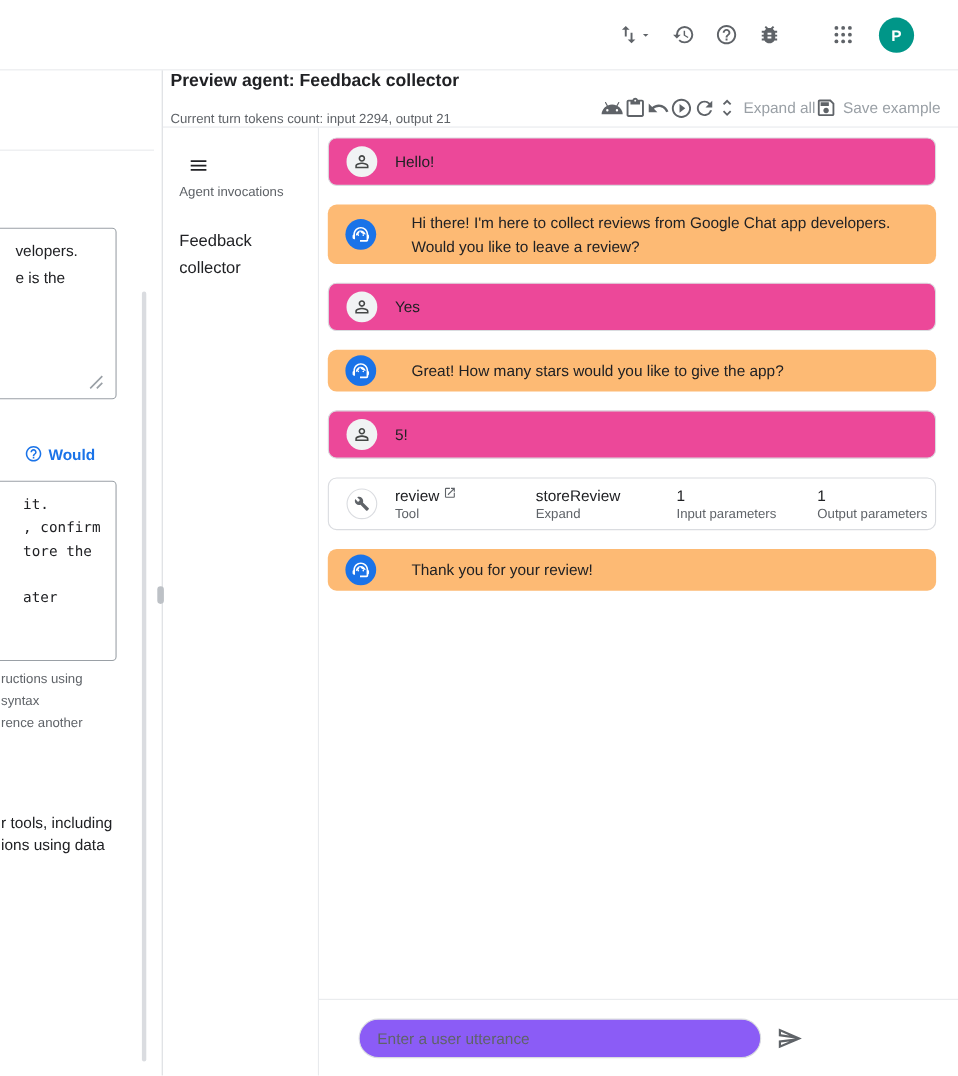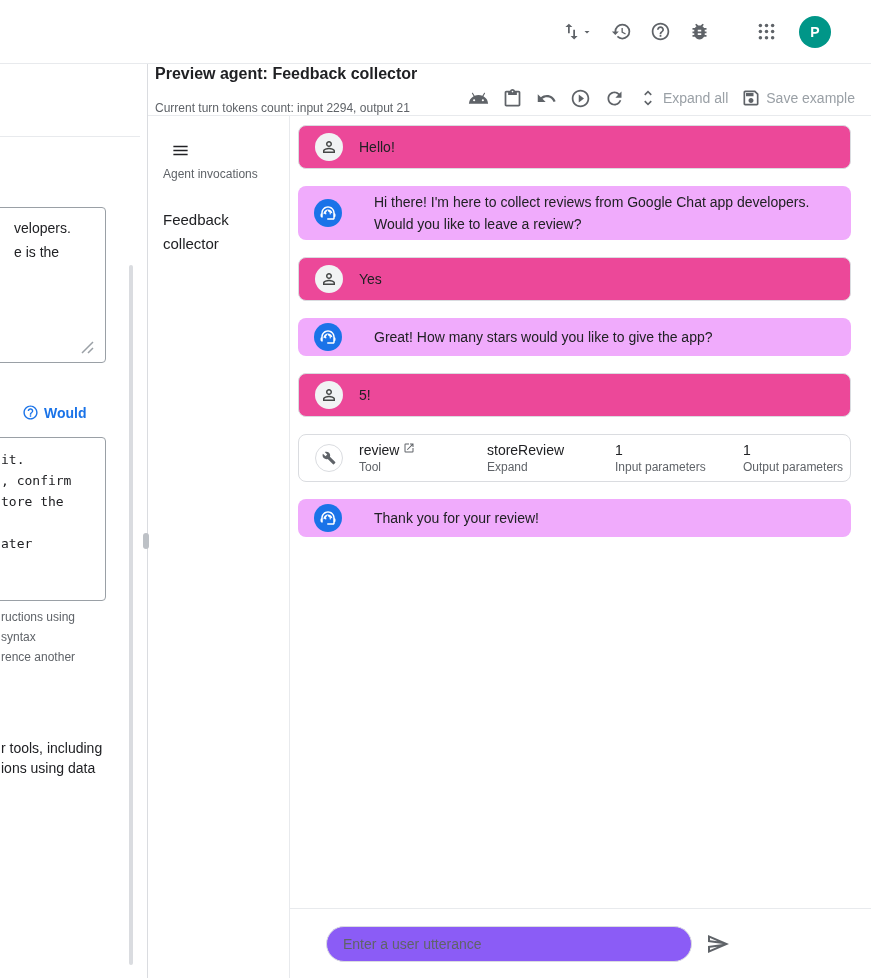--- a/index.html
+++ b/index.html
@@ -26,54 +26,54 @@
   .lp-ta{position:absolute;border:1px solid #9aa0a6;border-radius:4px;background:#fff;box-sizing:border-box;}
   .lp-ta1{left:-200px;top:143px;width:306px;height:156px;}
   .lp-ta2{left:-200px;top:373px;width:306px;height:164px;}
   .goal-lines{position:absolute;left:14px;top:152px;font-size:14px;line-height:24px;color:#202124;}
   .resize-grip{position:absolute;left:81px;top:277px;}
   .sample-link{position:absolute;left:22px;top:340px;display:flex;align-items:center;gap:5px;
                color:#1a73e8;font-size:14px;font-weight:700;}
   .sample-link .ic{fill:#1a73e8;width:17px;height:17px;}
   .code-lines{position:absolute;left:1px;top:385px;}
   .code-line{font-family:"DejaVu Sans Mono",monospace;font-size:13px;line-height:21px;
-             min-height:21px;color:#202124;white-space:pre;}
+             min-height:21px;color:#202124;white-space:pre;padding-left:20px;}
   .hint-lines{position:absolute;left:1px;top:543px;font-size:12px;line-height:20px;color:#5f6368;}
   .para-lines{position:absolute;left:1px;top:674px;font-size:14px;line-height:20px;color:#202124;}
   .lp-scrollbar{position:absolute;left:129px;top:201px;width:4px;height:700px;
                 border-radius:2px;background:#dadce0;}
   .main-divider{position:absolute;left:147px;top:64px;width:1px;height:914px;background:#dadce0;}
   .panel-grip{position:absolute;left:143px;top:533px;width:6px;height:16px;border-radius:3px;
               background:#bdc1c6;z-index:5;}
 
   
   .preview-header{position:absolute;left:148px;top:64px;width:723px;height:52px;box-sizing:border-box;
                   border-bottom:1px solid #e8eaed;display:flex;align-items:center;padding:0 16px 0 7px;}
   .ph-titles{display:flex;flex-direction:column;gap:18px;}
   .ph-title{font-size:16px;font-weight:700;color:#202124;white-space:nowrap;}
   .ph-subtitle{font-size:12px;color:#5f6368;white-space:nowrap;}
-  .ph-toolbar{margin-left:auto;display:flex;gap:13px;margin-top:17px;}
+  .ph-toolbar{margin-left:auto;display:flex;margin-top:17px;}
   .tb-btn{display:flex;align-items:center;gap:5px;color:#9aa0a6;font-size:14px;white-space:nowrap;}
   .tb-btn .ic{width:20px;height:20px;}
 
   
   .invocations{position:absolute;left:148px;top:116px;width:142px;height:862px;box-sizing:border-box;
                border-right:1px solid #e8eaed;}
   .menu-btn{position:absolute;left:23px;top:25px;}
   .menu-btn .ic{width:19px;height:19px;fill:#202124;}
   .inv-label{position:absolute;left:15px;top:51px;font-size:12px;color:#5f6368;}
   .inv-agent{position:absolute;left:15px;top:92px;font-size:15px;color:#202124;line-height:24px;width:104px;}
 
   
   .chat-scroll{position:absolute;left:290px;top:116px;width:581px;height:792px;box-sizing:border-box;
                padding:9px 20px 0 8px;overflow:hidden;}
   .msg-list{display:flex;flex-direction:column;gap:17px;}
   .msg{display:flex;align-items:center;gap:16px;border-radius:8px;padding:7px 16px;box-sizing:border-box;}
   .msg.user{background:#ec4899;border:1px solid #dadce0;min-height:44px;}
-  .msg.agent{background:#f0abfc;min-height:38px;padding-top:5px;padding-bottom:5px;gap:32px;}
+  .msg.agent{background:#fdba74;min-height:38px;padding-top:5px;padding-bottom:5px;gap:32px;}
   .msg.tool{background:#fff;border:1px solid #dadce0;min-height:48px;}
   .msg-text{font-size:14px;line-height:22px;color:#202124;}
   .avatar{width:28px;height:28px;border-radius:50%;flex:none;display:flex;
           align-items:center;justify-content:center;box-sizing:border-box;}
   .avatar.user-av{background:#f1f3f4;}
   .avatar.agent-av{background:#1a73e8;}
   .avatar.tool-av{background:#fff;border:1px solid #dadce0;}
   .avatar svg{width:18px;height:18px;}
   .avatar.agent-av svg{fill:#fff;}
   .avatar.user-av svg{fill:#444746;}

